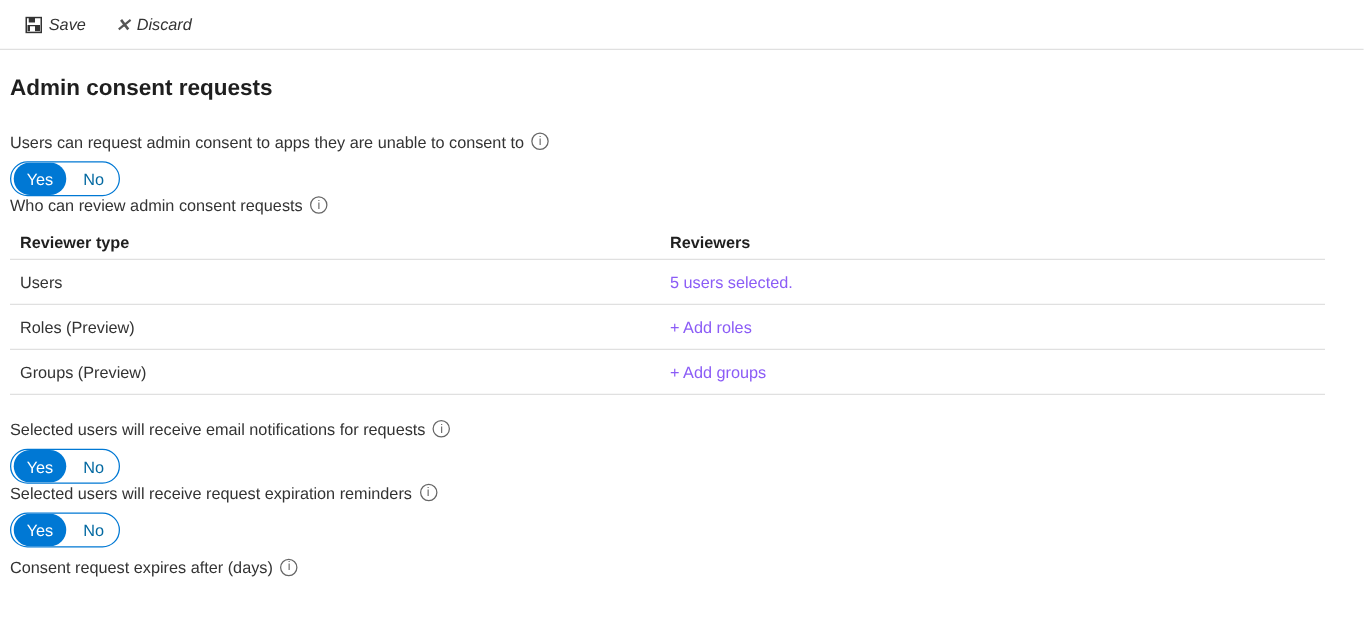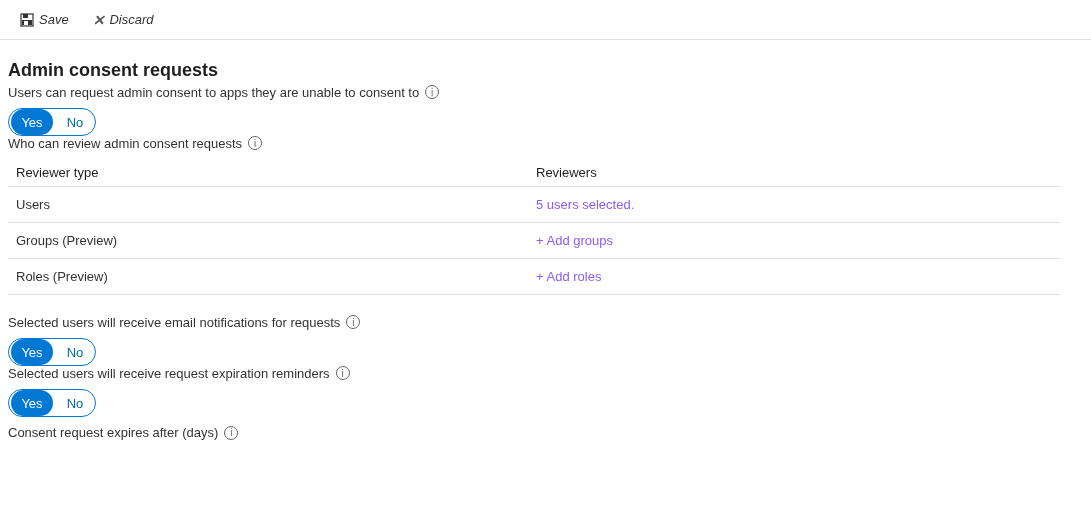--- a/index.html
+++ b/index.html
@@ -34,21 +34,21 @@
 
     
     .main {
       padding: 20px 20px 20px 8px;
       max-width: 1080px;
     }
 
     .page-title {
       font-size: 18px;
       font-weight: 600;
-      margin-bottom: 4px;
+      margin-bottom: 25px;
       color: #1f1f1f;
     }
 
     .section-label {
       font-size: 13px;
       color: #333;
       margin-bottom: 8px;
       display: flex;
       align-items: flex-start;
       gap: 6px;
@@ -101,21 +101,21 @@
     }
 
     
     .reviewer-table {
       width: 100%;
       border-collapse: collapse;
       margin-bottom: 20px;
     }
     .reviewer-table th {
       text-align: left;
-      font-weight: 400;
+      font-weight: 700;
       font-size: 13px;
       padding: 6px 8px;
       border-bottom: 1px solid #e0e0e0;
       color: #1f1f1f;
     }
     .reviewer-table td {
       padding: 10px 8px;
       border-bottom: 1px solid #e0e0e0;
       font-size: 13px;
       vertical-align: middle;
@@ -187,29 +187,29 @@
       </tr>
     </thead>
     <tbody>
       <tr>
         <td>Users</td>
         <td>
           <a class="link-blue">5 users selected.</a>
         </td>
       </tr>
       <tr>
+        <td>Roles (Preview)</td>
+        <td>
+          <a class="link-blue">+ Add roles</a>
+        </td>
+      </tr>
+      <tr>
         <td>Groups (Preview)</td>
         <td>
           <a class="link-blue">+ Add groups</a>
-        </td>
-      </tr>
-      <tr>
-        <td>Roles (Preview)</td>
-        <td>
-          <a class="link-blue">+ Add roles</a>
         </td>
       </tr>
     </tbody>
   </table>
 
   <div class="section-label">
     <span>Selected users will receive email notifications for requests</span>
     <span class="info-icon">i</span>
   </div>
   <div class="toggle-group">

